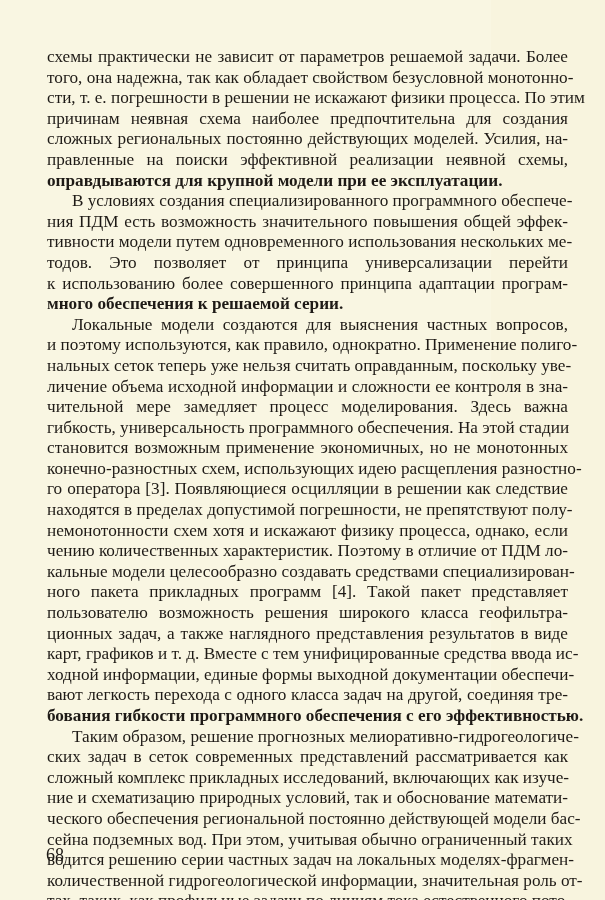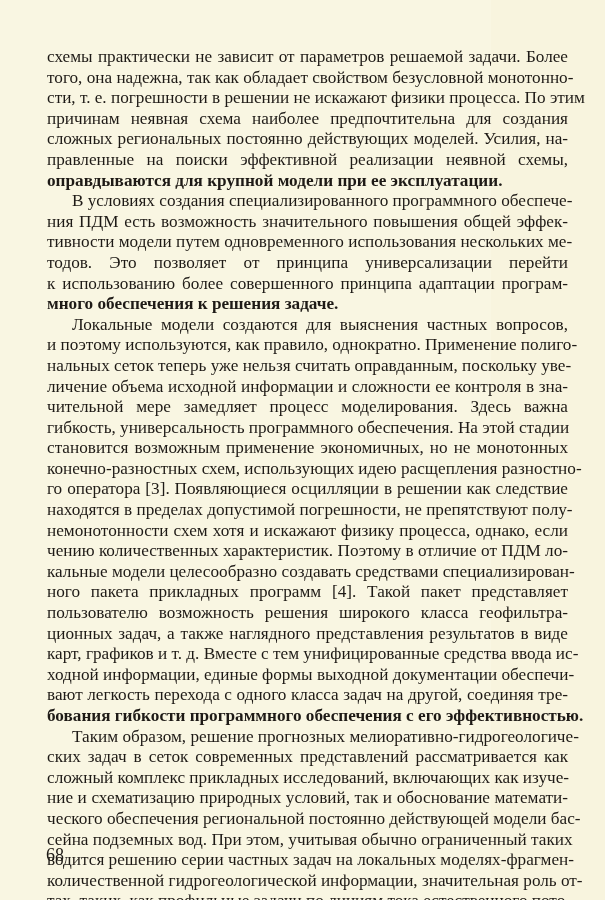--- a/index.html
+++ b/index.html
@@ -68,21 +68,21 @@
         <div class="line">сложных региональных постоянно действующих моделей. Усилия, на-</div>
         <div class="line">правленные на поиски эффективной реализации неявной схемы,</div>
         <div class="line last">оправдываются для крупной модели при ее эксплуатации.</div>
       </div>
       <div class="paragraph">
         <div class="line indent">В условиях создания специализированного программного обеспече-</div>
         <div class="line">ния ПДМ есть возможность значительного повышения общей эффек-</div>
         <div class="line">тивности модели путем одновременного использования нескольких ме-</div>
         <div class="line">тодов. Это позволяет от принципа универсализации перейти</div>
         <div class="line">к использованию более совершенного принципа адаптации програм-</div>
-        <div class="line last">много обеспечения к решения задаче.</div>
+        <div class="line last">много обеспечения к решаемой серии.</div>
       </div>
       <div class="paragraph">
         <div class="line indent">Локальные модели создаются для выяснения частных вопросов,</div>
         <div class="line">и поэтому используются, как правило, однократно. Применение полиго-</div>
         <div class="line">нальных сеток теперь уже нельзя считать оправданным, поскольку уве-</div>
         <div class="line">личение объема исходной информации и сложности ее контроля в зна-</div>
         <div class="line">чительной мере замедляет процесс моделирования. Здесь важна</div>
         <div class="line">гибкость, универсальность программного обеспечения. На этой стадии</div>
         <div class="line">становится возможным применение экономичных, но не монотонных</div>
         <div class="line">конечно-разностных схем, использующих идею расщепления разностно-</div>

